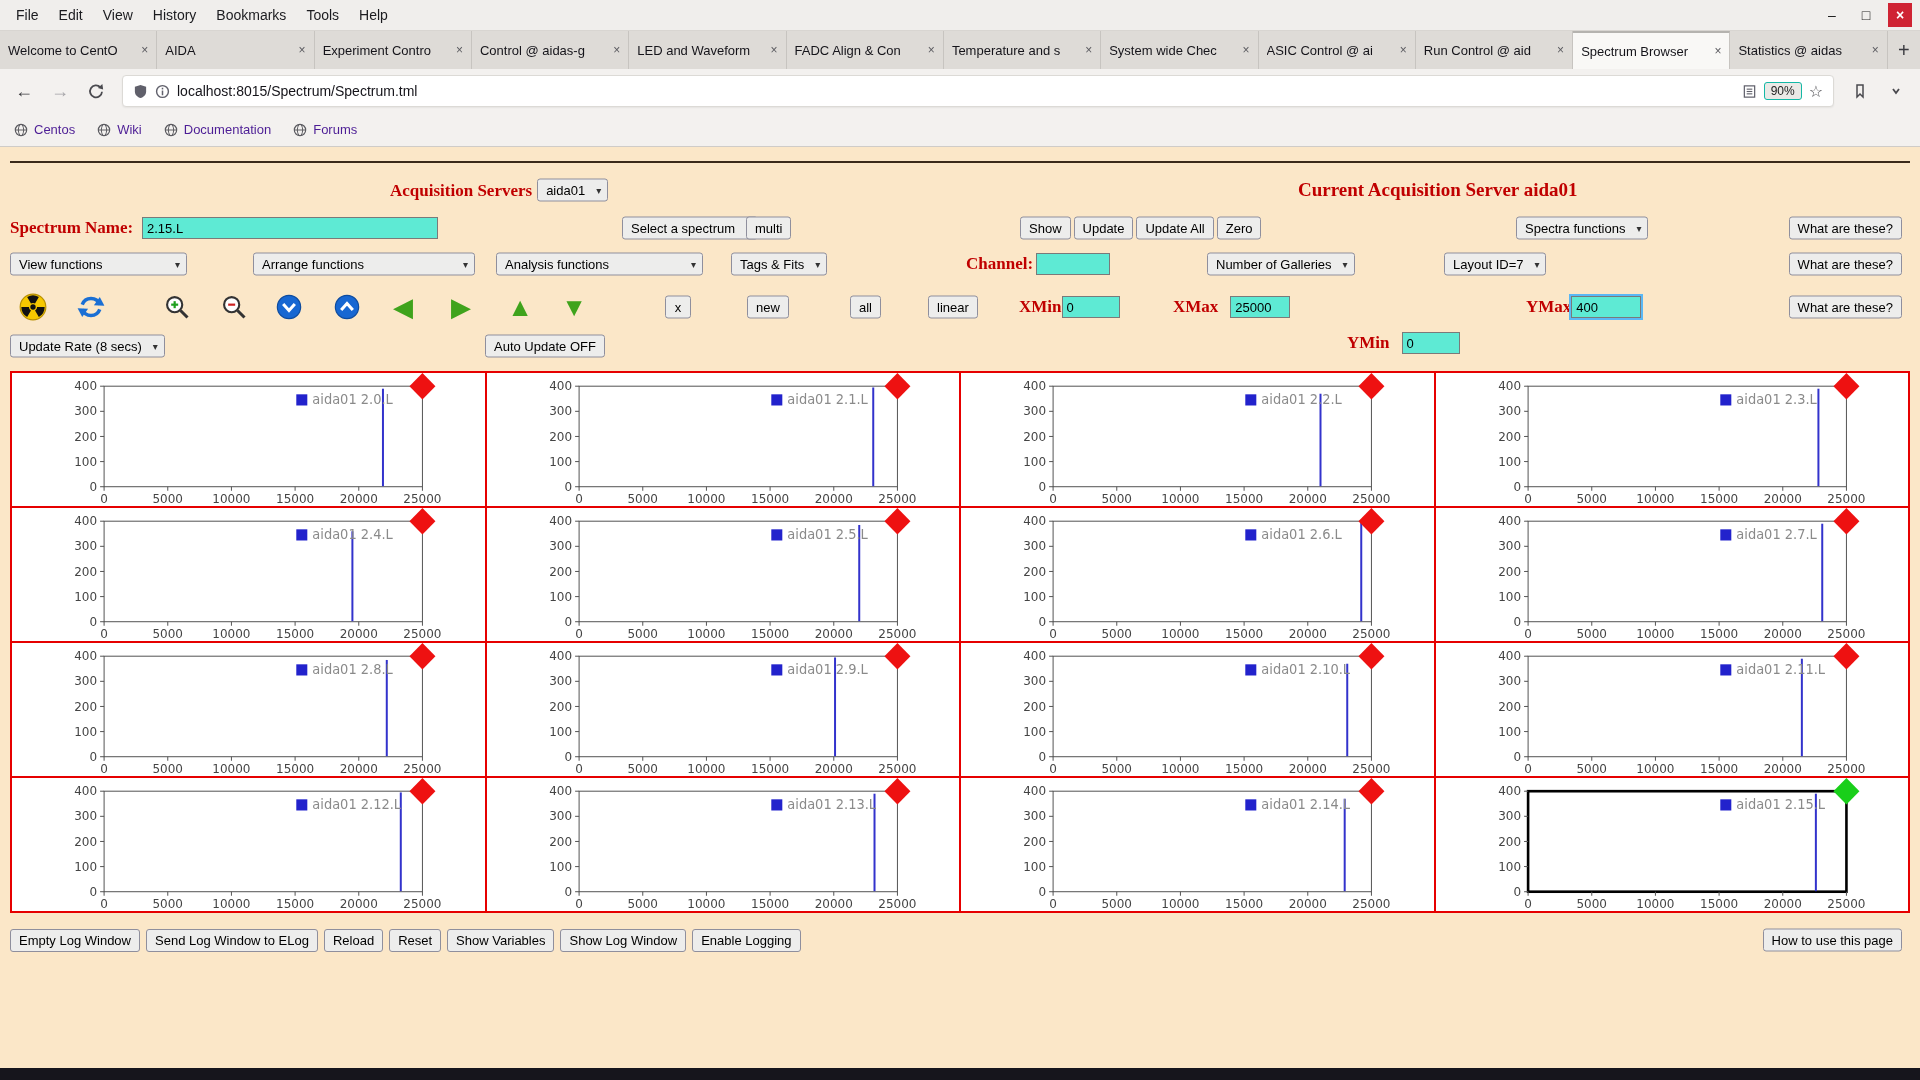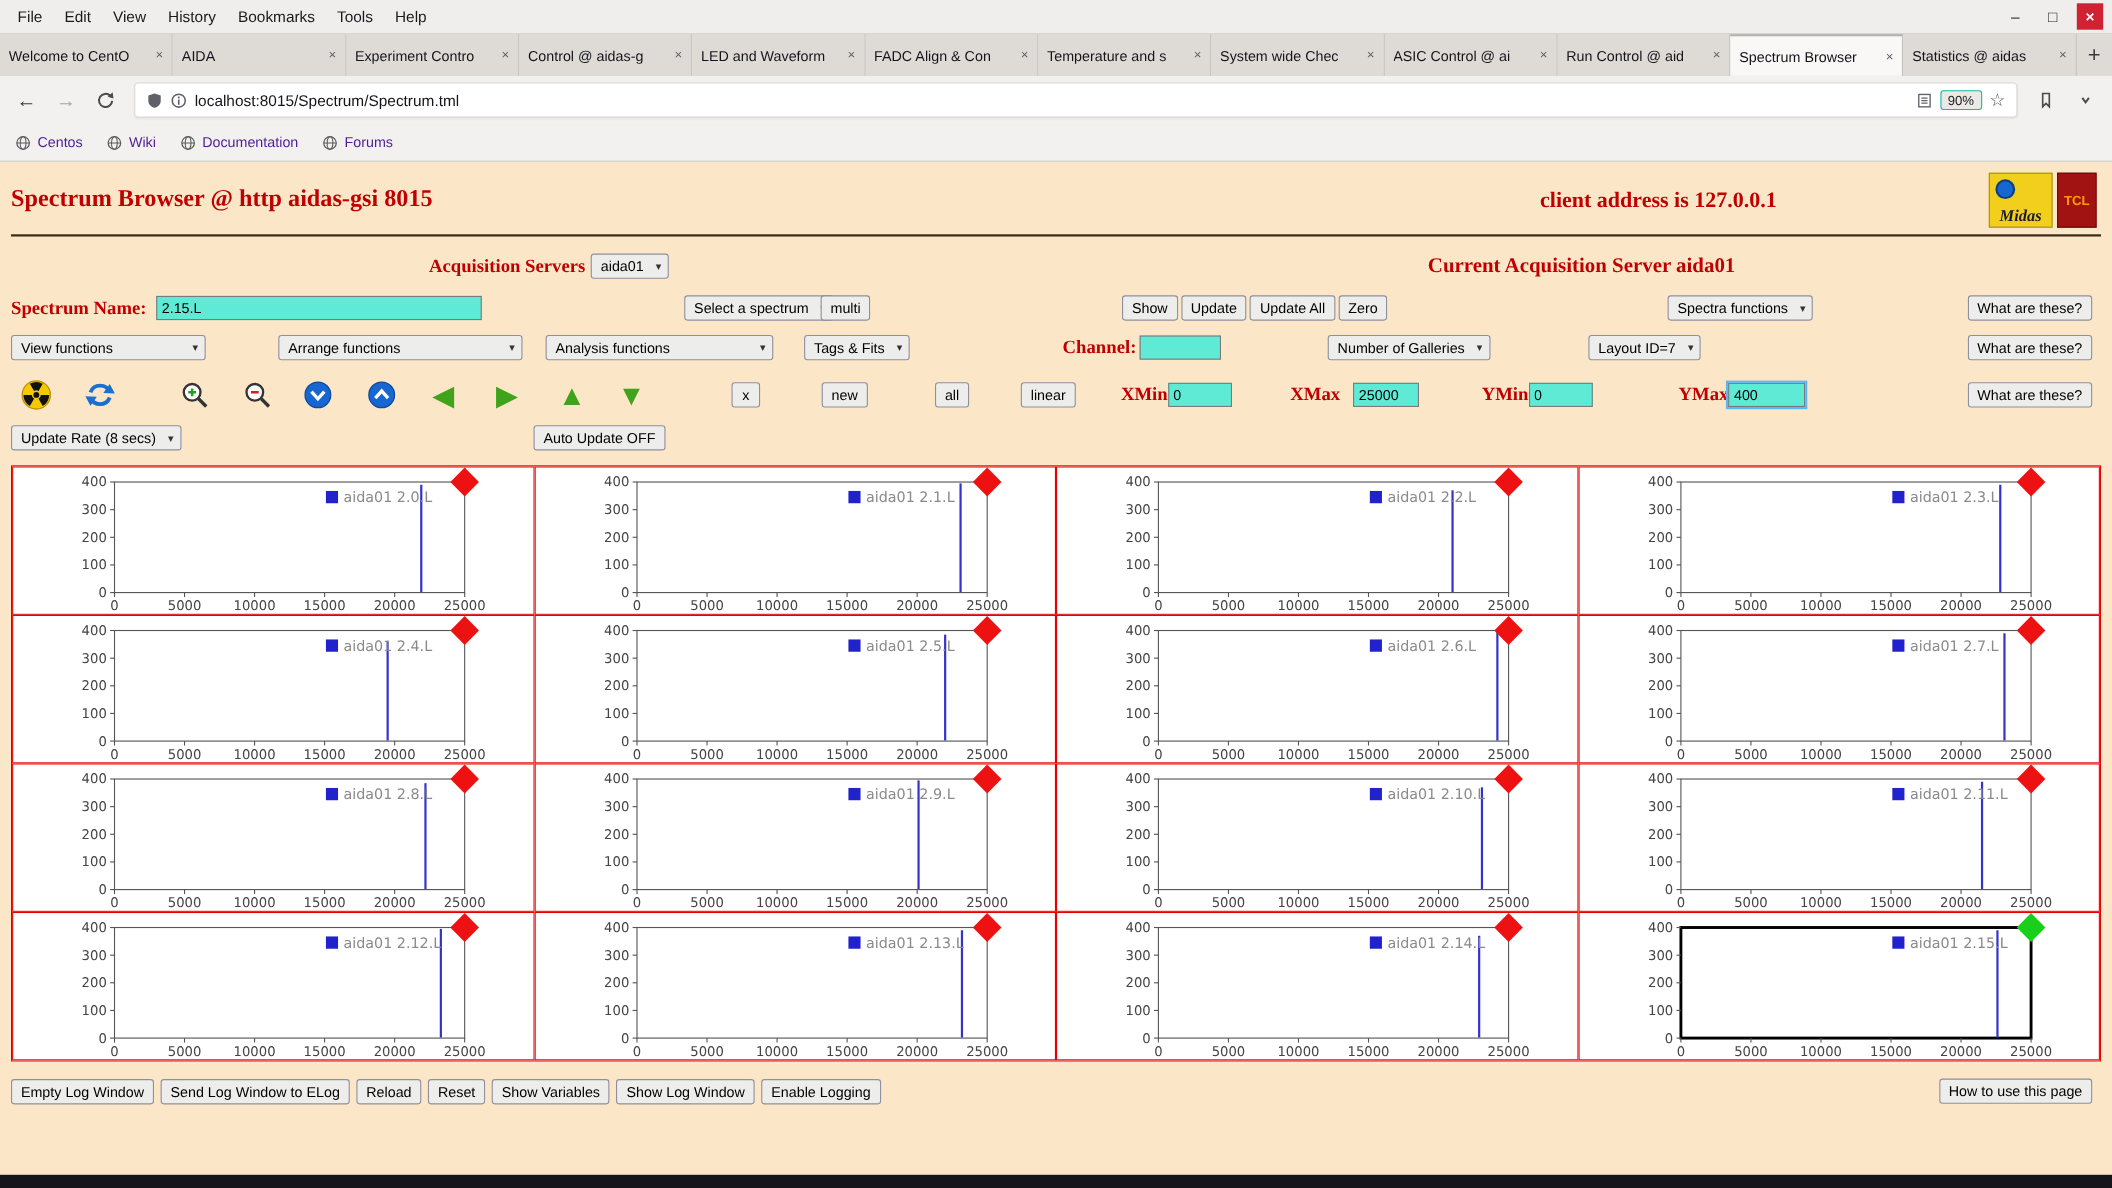--- a/index.html
+++ b/index.html
@@ -224,32 +224,20 @@
           <circle cx="8" cy="8" r="6.5" fill="none" stroke="#5a5a5f" stroke-width="1.3"></circle>
           <ellipse cx="8" cy="8" rx="3" ry="6.5" fill="none" stroke="#5a5a5f" stroke-width="1.1"></ellipse>
           <line x1="1.5" y1="8" x2="14.5" y2="8" stroke="#5a5a5f" stroke-width="1.1"></line>
         </svg>
         <span>Forums</span>
       </div>
     </div>
 
   <main class="page">
 
-    <div class="pheader">
-      <h1 class="ptitle">Spectrum Browser @ http aidas-gsi 8015</h1>
-      <div class="client">client address is 127.0.0.1</div>
-      <div class="logos">
-        <div class="midaslogo">
-            <span>Midas</span>
-          </div>
-        <div class="tcllogo">
-            <span>TCL</span>
-          </div>
-      </div>
-    </div>
 
     <hr class="prule">
 
     <div class="crow" style="height:30px;margin-bottom:8px;">
       <span class="abs" style="left:380px;">
         <span class="rlabel">Acquisition Servers</span>
         <span class="select">
             <span>aida01</span>
           </span>
       </span>
@@ -387,21 +375,21 @@
           <button>linear</button>
         </span>
       <span class="abs" style="left:1009px;gap:0;">
         <span class="rlabel">XMin</span>
         <input style="width: 58px; height: 22px;" value="0">
       </span>
       <span class="abs" style="left:1163px;gap:12px;">
         <span class="rlabel">XMax</span>
         <input style="width: 60px; height: 22px;" value="25000">
       </span>
-      <span class="abs" style="left:1337px;gap:0;">
+      <span class="abs" style="left:1337px;gap:12px;margin-top:36px;">
         <span class="rlabel">YMin</span>
         <input style="width: 58px; height: 22px;" value="0">
       </span>
       <span class="abs" style="left:1516px;gap:0;">
         <span class="rlabel">YMax</span>
         <input class="focus" style="width: 70px; height: 22px;" value="400">
       </span>
       <button class="absright">What are these?</button>
     </div>
 

